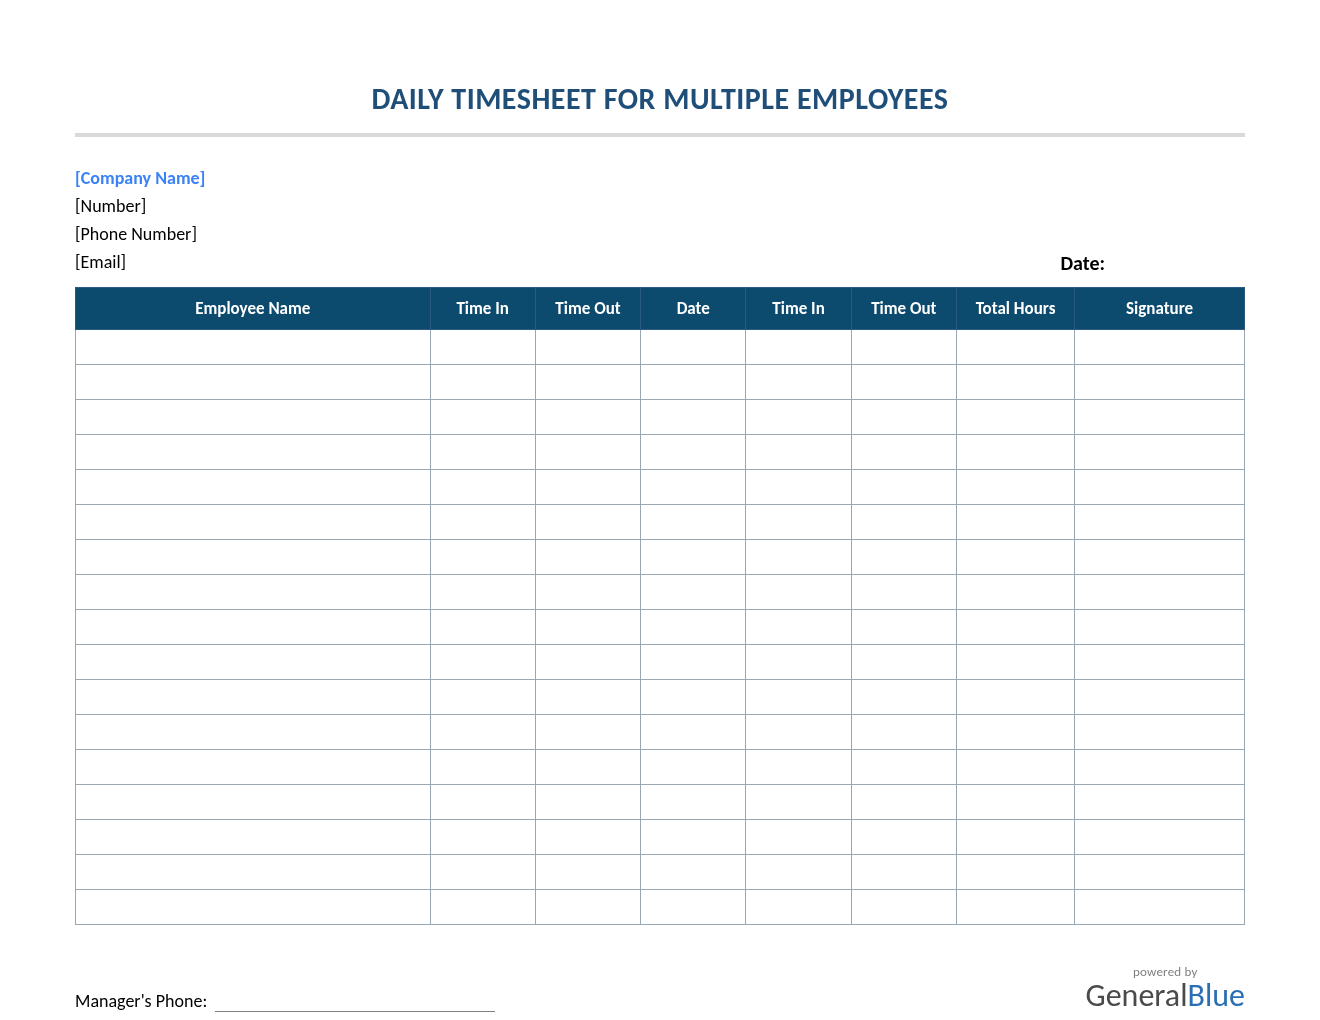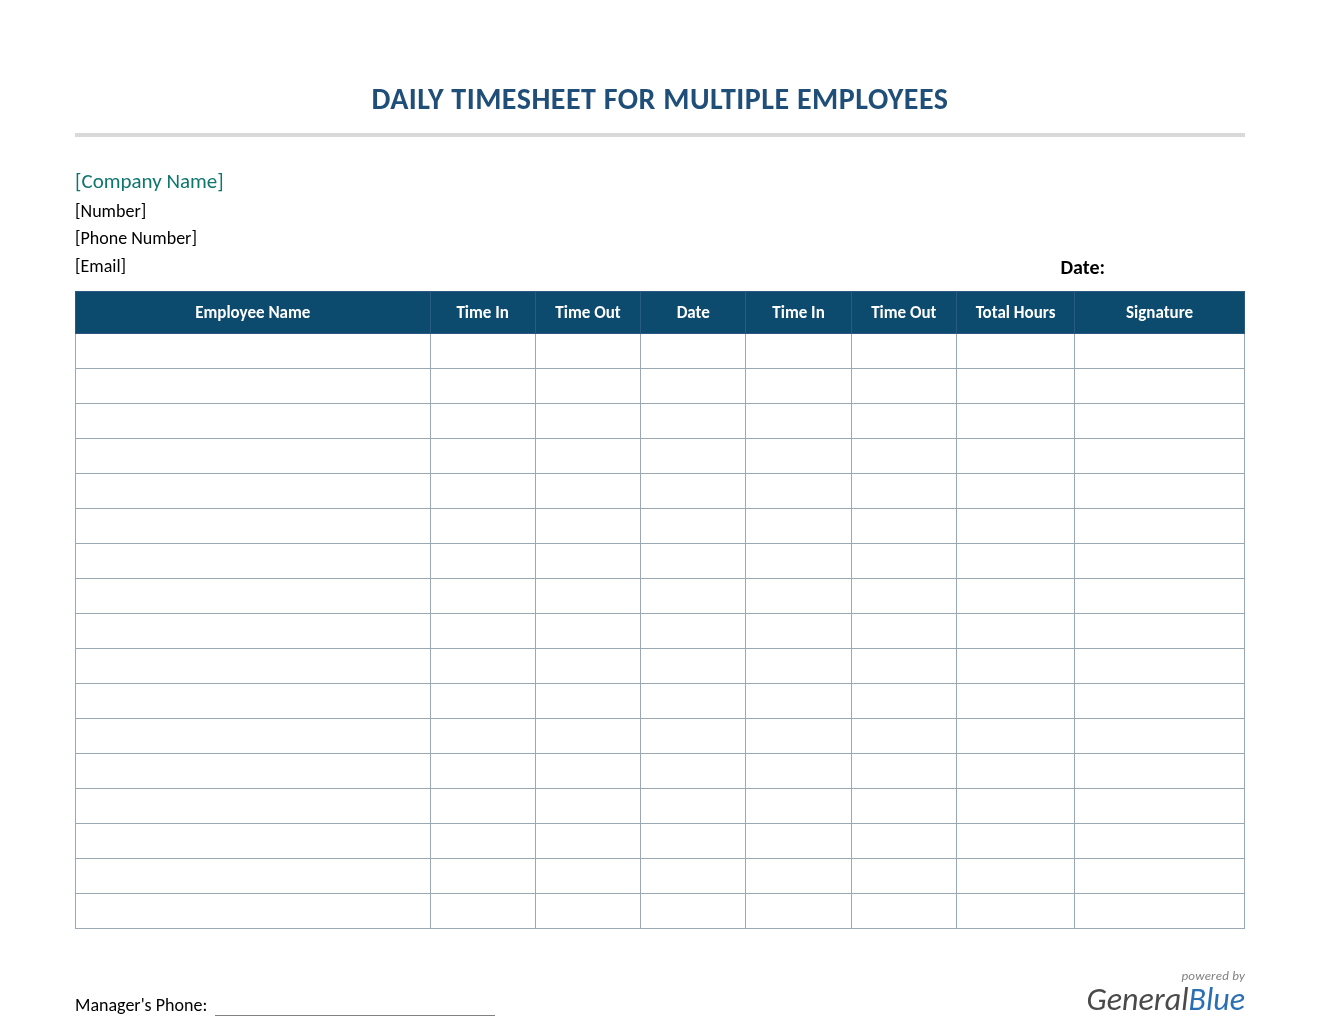--- a/index.html
+++ b/index.html
@@ -32,23 +32,23 @@
     display: flex;
     justify-content: space-between;
     align-items: flex-end;
     margin-bottom: 10px;
   }
   .company {
     font-size: 18px;
     line-height: 1.55;
   }
   .company-name {
-    font-size: 21px;
-    font-weight: 400;
-    color: #0f766e;
+    font-size: 18px;
+    font-weight: 700;
+    color: #3b82f6;
   }
   .company .line { color: #000; }
   .date-label {
     font-size: 20px;
     font-weight: 700;
     padding-bottom: 2px;
     padding-right: 140px;
   }
   table.timesheet {
     width: 100%;
@@ -96,23 +96,22 @@
   }
   .field-line {
     border-bottom: 1px solid #808080;
     height: 20px;
     width: 280px;
   }
   .field-line.short { width: 230px; }
 
   .logo-block {
     margin-left: auto;
-    text-align: right;
+    text-align: center;
     line-height: 1.0;
-    font-style: italic;
   }
   .powered {
     font-size: 13px;
     color: #808080;
     margin-bottom: 2px;
     letter-spacing: 0.2px;
   }
   .brand {
     font-size: 32px;
     font-weight: 400;

